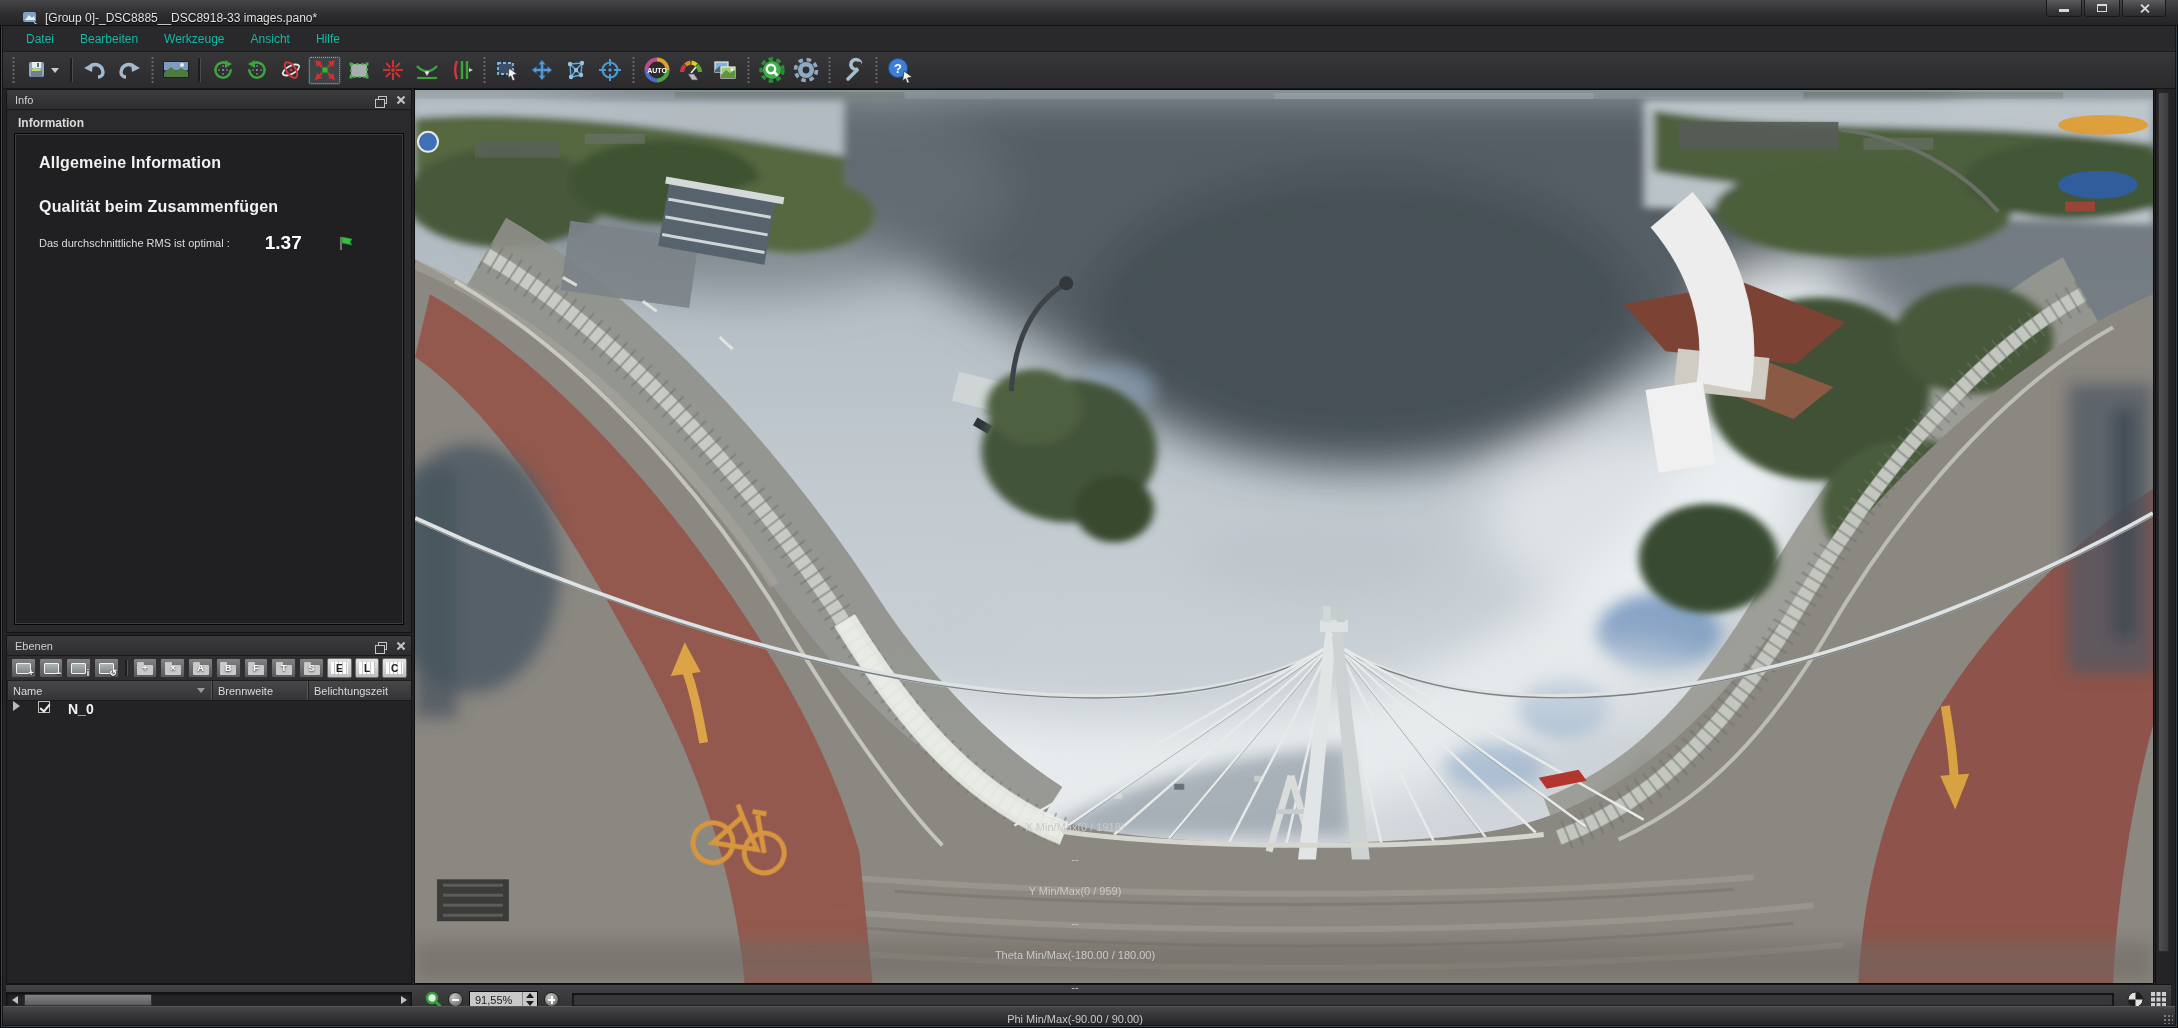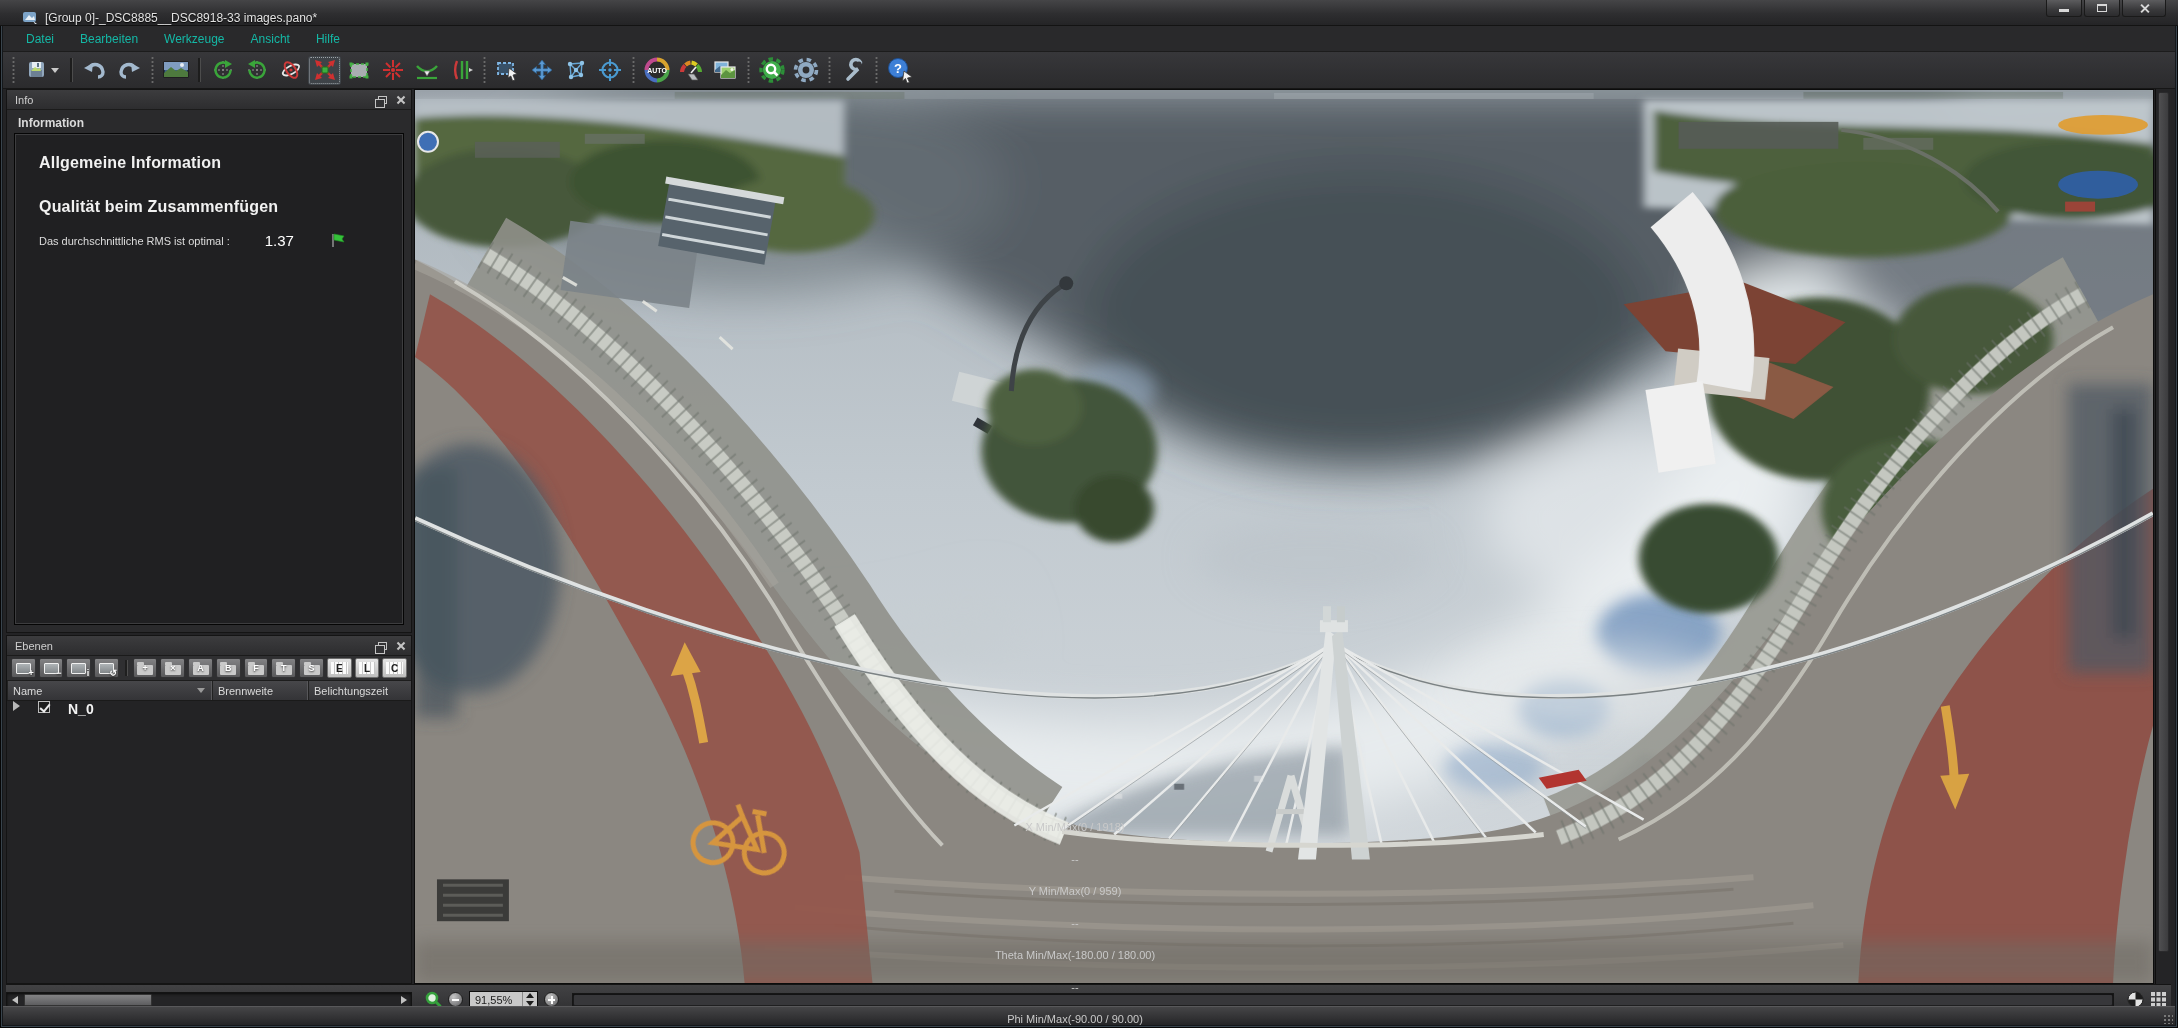--- a/index.html
+++ b/index.html
@@ -58,21 +58,21 @@
   .info-panel { height:544px; flex:0 0 544px; }
   .info-body { flex:1; background:#2a2a2c; padding:4px 7px 7px 7px; display:flex; flex-direction:column; }
   .group-label { font-size:12px; font-weight:bold; color:#dadada; margin:2px 0 3px 4px; }
   .groupbox { flex:1; border:1px solid #050505; box-shadow:0 0 0 1px #3d3d3f inset; background:#202022; padding:14px 12px 0 18px; }
   .h1 { font-size:16px; font-weight:bold; color:#f1f1f1; margin:6px 0 16px 6px; letter-spacing:0.2px; }
   .h1.q { margin-top:26px; }
   .bullets { list-style:none; margin-left:52px; }
   .bullets li { font-size:11px; color:#e6e6e6; line-height:16px; position:relative; padding-left:11px; }
   .bullets li::before { content:""; position:absolute; left:0; top:6px; width:4px; height:4px; border-radius:50%; background:#e6e6e6; }
   .rms-line { margin:14px 0 0 6px; font-size:11px; color:#dcdcdc; display:flex; align-items:center;gap:28px; }
-  .rms-val { font-size:15px; font-weight:normal; color:#ffffff; margin-left:7px; }
+  .rms-val { font-size:19px; font-weight:bold; color:#ffffff; margin-left:7px; }
   .flag { margin-left:8px; }
 
   
   .layers-panel { flex:1; }
   .ltb { height:25px; flex:0 0 25px; background:#2f2f31; display:flex; align-items:center; gap:3px; padding:0 4px; border-bottom:1px solid #1d1d1d; }
   .ltb-btn { width:27px; height:20px; background:linear-gradient(#828284,#59595b); border:1px solid #323234; border-radius:2px; display:grid; place-items:center; position:relative; }
   .ltb-sep { width:2px; height:16px; background:#1f1f1f; box-shadow:1px 0 0 #4e4e4e; margin:0 3px; }
   .photo { width:15px; height:11px; border:1px solid #f0f0f0; border-radius:1px; background:linear-gradient(#aeb3b6,#82878a); }
   .badge { position:absolute; right:1px; bottom:-1px; font-size:9px; font-weight:bold; color:#fff; text-shadow:0 1px 2px #222; line-height:10px; }
   .folder { width:16px; height:10px; background:#cacaca; border-radius:1px; position:relative; margin-top:3px; }

